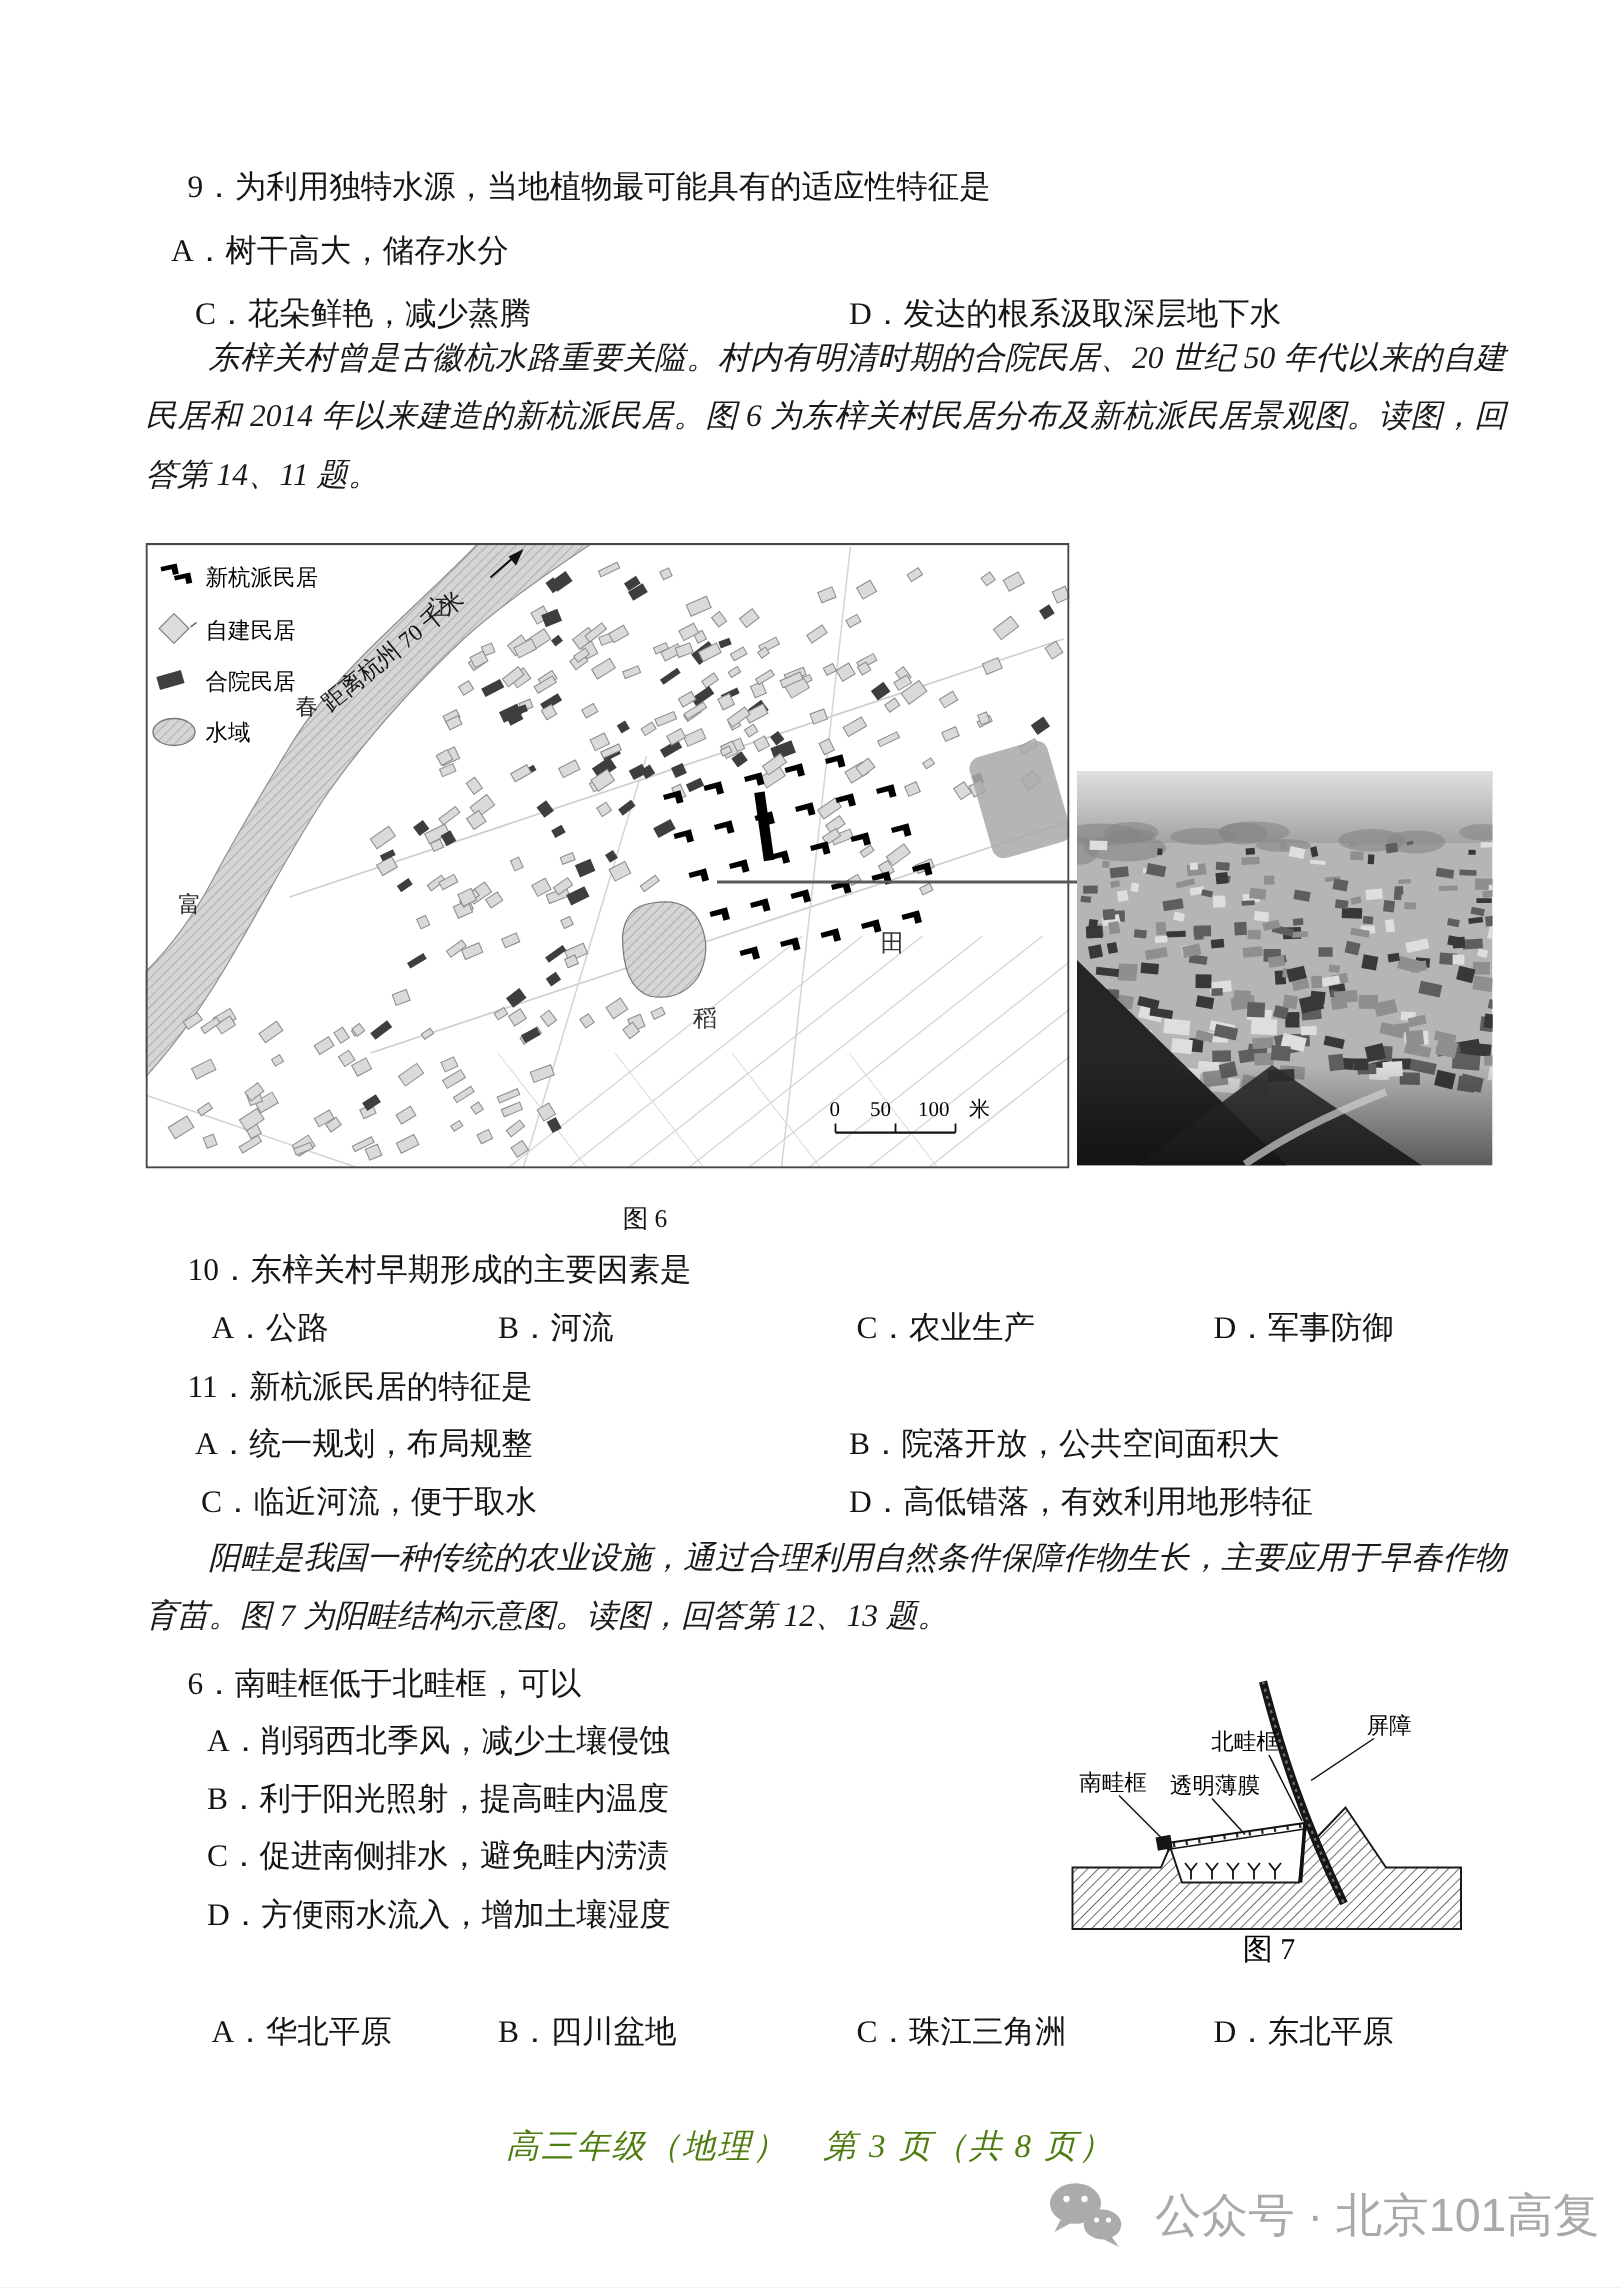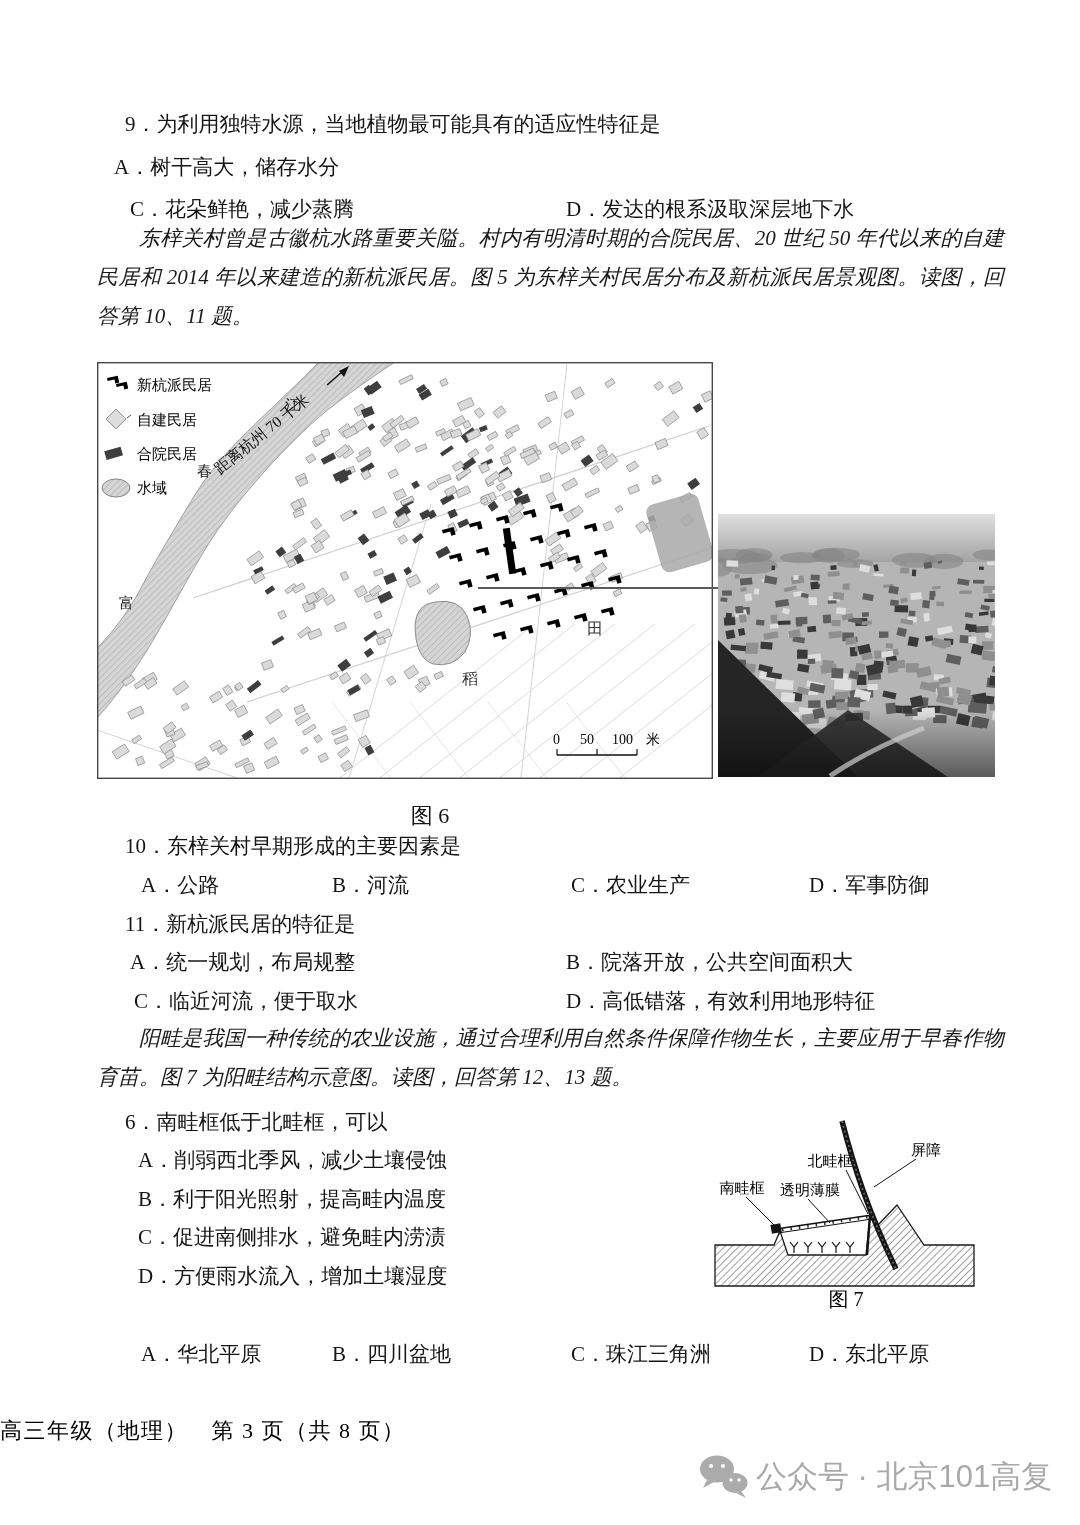--- a/index.html
+++ b/index.html
@@ -8,43 +8,43 @@
     background:#ffffff;overflow:hidden;
     font-family:"Liberation Serif","DejaVu Serif",serif;color:#151515;
   }
   .abs{position:absolute;white-space:nowrap;}
   .stem{font-size:21px;margin-left:28px;}
   .opt{font-size:21px;}
   .para{
     position:absolute;left:97px;width:907px;font-size:21px;line-height:39px;
     text-align:justify;text-indent:2em;font-style:italic;color:#1a1a1a;
   }
-  .caption{position:absolute;left:0;width:860px;text-align:center;font-size:22px;}
+  .caption{position:absolute;left:0;width:860px;text-align:center;font-size:17px;}
   .connector{position:absolute;height:2px;background:#5a5a5a;}
   .footer{
-    position:absolute;left:0;top:1416px;width:1080px;text-align:left;
-    font-size:22px;letter-spacing:1.5px;color:#000000;
+    position:absolute;left:0;top:1416px;width:1080px;text-align:center;
+    font-size:22px;font-style:italic;letter-spacing:1.5px;color:#4d7c0f;
   }
   .wm{
-    position:absolute;left:698px;top:1454px;display:flex;align-items:center;gap:6px;
+    position:absolute;left:698px;top:1454px;display:flex;align-items:center;gap:20px;
     color:#a9a9a9;font-family:"Liberation Sans","DejaVu Sans",sans-serif;font-size:31px;
   }
   svg text{font-family:"Liberation Serif","DejaVu Serif",serif;}
 </style>
 </head>
 <body>
 
 <div class="page">
 
   <div class="abs stem" style="left:97px;top:110px">9．为利用独特水源，当地植物最可能具有的适应性特征是</div>
   <div class="abs opt" style="left:114px;top:153px">A．树干高大，储存水分</div>
   <div class="abs opt" style="left:130px;top:195px">C．花朵鲜艳，减少蒸腾</div>
   <div class="abs opt" style="left:566px;top:195px">D．发达的根系汲取深层地下水</div>
 
-  <div class="para" style="top:219px">东梓关村曾是古徽杭水路重要关隘。村内有明清时期的合院民居、20 世纪 50 年代以来的自建民居和 2014 年以来建造的新杭派民居。图 5 为东梓关村民居分布及新杭派民居景观图。读图，回答第 10、11 题。</div>
+  <div class="para" style="top:219px">东梓关村曾是古徽杭水路重要关隘。村内有明清时期的合院民居、20 世纪 50 年代以来的自建民居和 2014 年以来建造的新杭派民居。图 6 为东梓关村民居分布及新杭派民居景观图。读图，回答第 14、11 题。</div>
 
   <svg class="abs" style="left:97px;top:362px" width="616" height="417" viewBox="0 0 616 417">
     <defs>
       <pattern id="hw" width="4.5" height="4.5" patternUnits="userSpaceOnUse" patternTransform="rotate(45)">
         <rect width="4.5" height="4.5" fill="#d5d5d5"></rect>
         <line x1="0" y1="0" x2="0" y2="4.5" stroke="#a2a2a2" stroke-width="1"></line>
       </pattern>
       <clipPath id="mapclip">
           <rect x="0" y="0" width="616" height="417"></rect>
         </clipPath>

